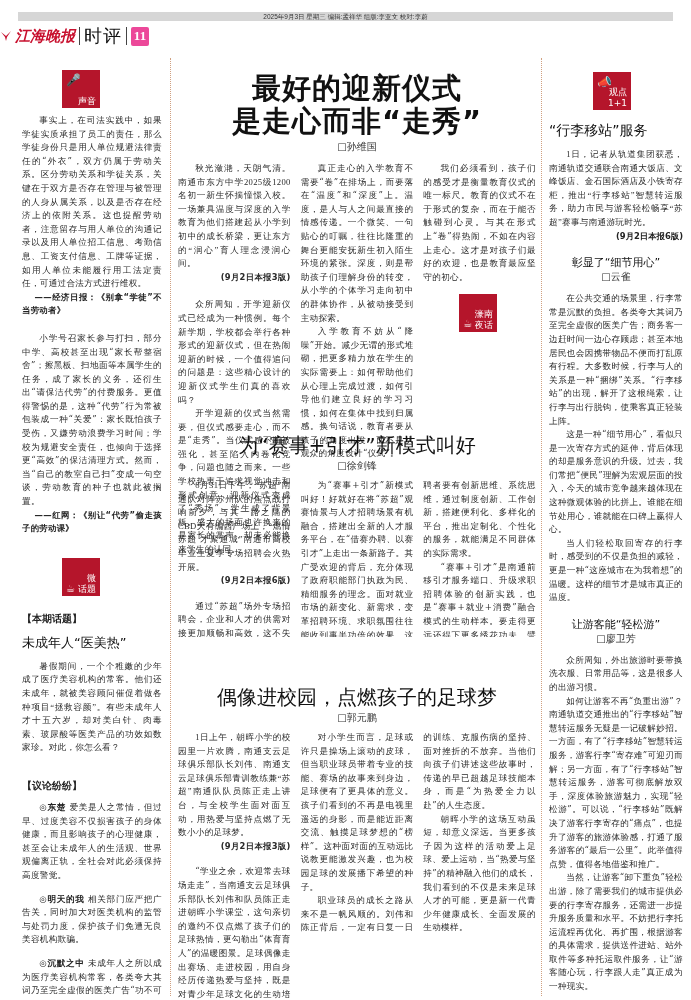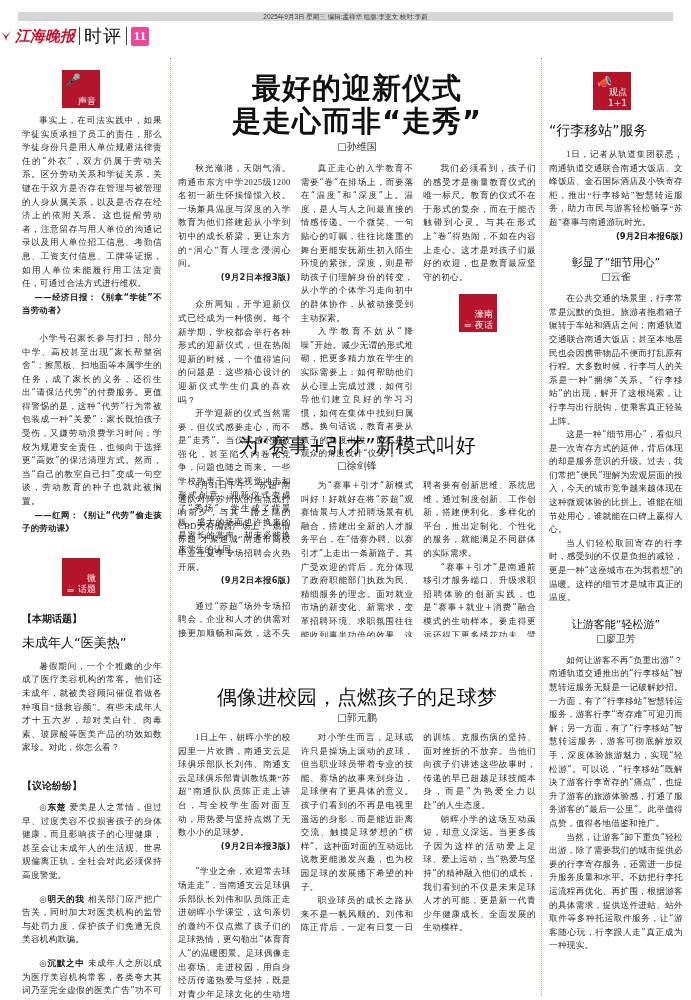--- a/index.html
+++ b/index.html
@@ -155,23 +155,24 @@
     <span class="b-text"><span>观点</span><br><span>1+1</span></span>
   </div>
   <div class="h-right" style="margin-top:12px;">“行李移站”服务</div>
   <div class="body-text sans" style="margin-top:8px;">
       <p>1日，记者从轨道集团获悉，南通轨道交通联合南通大饭店、文峰饭店、金石国际酒店及小铁寄存柜，推出“行李移站”智慧转运服务，助力市民与游客轻松畅享“苏超”赛事与南通游玩时光。</p>
     </div>
   <div class="ref">(9月2日本报6版)</div>
   <div class="h-right-sm" style="margin-top:12px;">彰显了“细节用心”</div>
   <div class="byline">□云雀</div>
   <div class="body-text" style="margin-top:8px;">
-    <p>在公共交通的场景里，行李常常是沉默的负担。旅游者拖着箱子辗转于车站和酒店之间；南通轨道交通联合南通大饭店；甚至本地居民也会因携带物品不便而打乱原有行程。大多数时候，行李与人的关系是一种“捆绑”关系。“行李移站”的出现，解开了这根绳索，让行李与出行脱钩，使乘客真正轻装上阵。</p>
+    <p>在公共交通的场景里，行李常常是沉默的负担。各类夸大其词乃至完全虚假的医美广告；商务客一边赶时间一边心存顾虑；甚至本地居民也会因携带物品不便而打乱原有行程。大多数时候，行李与人的关系是一种“捆绑”关系。“行李移站”的出现，解开了这根绳索，让行李与出行脱钩，使乘客真正轻装上阵。</p>
     <p>这是一种“细节用心”，看似只是一次寄存方式的延伸，背后体现的却是服务意识的升级。过去，我们常把“便民”理解为宏观层面的投入，今天的城市竞争越来越体现在这种微观体验的比拼上。谁能在细节处用心，谁就能在口碑上赢得人心。</p>
     <p>当人们轻松取回寄存的行李时，感受到的不仅是负担的减轻，更是一种“这座城市在为我着想”的温暖。这样的细节才是城市真正的温度。</p>
   </div>
   <div class="h-right-sm" style="margin-top:12px;">让游客能“轻松游”</div>
   <div class="byline">□廖卫芳</div>
   <div class="body-text" style="margin-top:8px;">
+    <p>众所周知，外出旅游时要带换洗衣服、日常用品等，这是很多人的出游习惯。</p>
     <p>如何让游客不再“负重出游”？南通轨道交通推出的“行李移站”智慧转运服务无疑是一记破解妙招。一方面，有了“行李移站”智慧转运服务，游客行李“寄存难”可迎刃而解；另一方面，有了“行李移站”智慧转运服务，游客可彻底解放双手，深度体验旅游魅力，实现“轻松游”。可以说，“行李移站”既解决了游客行李寄存的“痛点”，也提升了游客的旅游体验感，打通了服务游客的“最后一公里”。此举值得点赞，值得各地借鉴和推广。</p>
     <p>当然，让游客“卸下重负”轻松出游，除了需要我们的城市提供必要的行李寄存服务，还需进一步提升服务质量和水平。不妨把行李托运流程再优化、再扩围，根据游客的具体需求，提供送件进站、站外取件等多种托运取件服务，让“游客随心玩，行李跟人走”真正成为一种现实。</p>
   </div>
 </div>
 
 </body></html>

